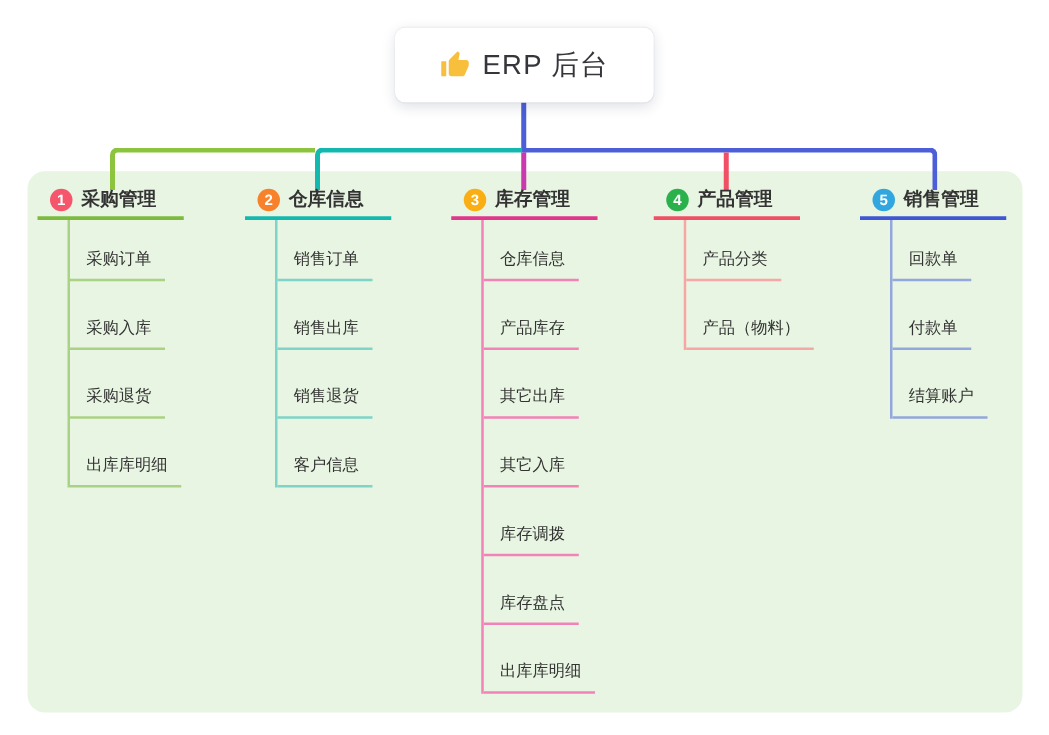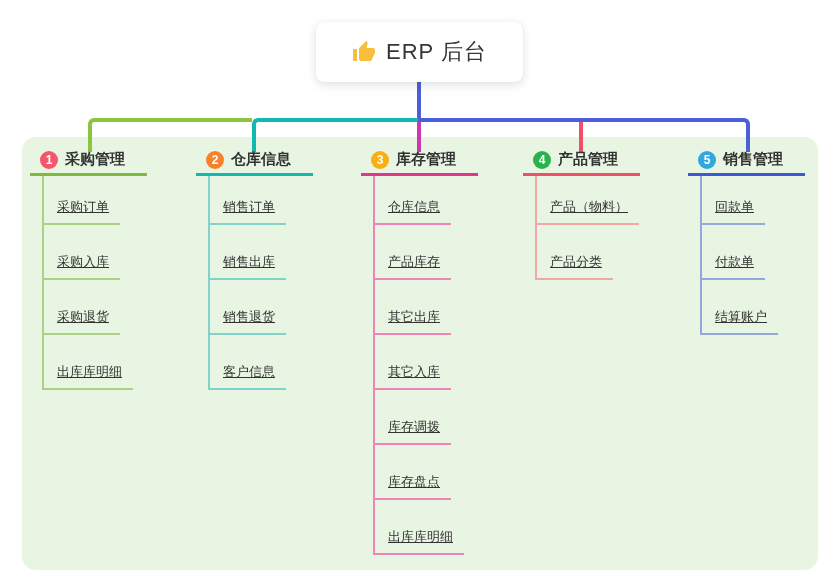--- a/index.html
+++ b/index.html
@@ -35,21 +35,21 @@
     display:flex;align-items:center;gap:7px;height:30px;width:117px;
     box-sizing:border-box;padding-left:10px;border-bottom:3px solid #000;
     cursor:default;
   }
   .badge{
     width:18px;height:18px;border-radius:50%;flex:0 0 18px;
     display:flex;align-items:center;justify-content:center;
     color:#ffffff;font-size:12px;font-weight:700;line-height:1;
   }
   .btext{font-size:15px;font-weight:600;color:#333333;white-space:nowrap;}
-  .children{margin-left:12px;border-left:2px solid #000;text-decoration:underline;}
+  .children{margin-left:24px;border-left:2px solid #000;}
   .item{height:55px;display:flex;align-items:flex-end;}
   .item:first-child{height:49px;}
   .item .lbl{
     display:inline-block;border-bottom:2px solid #000;
     padding:0 11px 7px 13px;font-size:13px;color:#333333;white-space:nowrap;
   }
 </style>
 </head>
 <body>
 
@@ -141,24 +141,24 @@
           </div>
         </div>
       </div>
       <div class="branch" style="left: 523px;">
         <div class="btitle" style="border-bottom-color: rgb(240, 80, 102);">
           <span class="badge" style="background: rgb(43, 177, 76);">4</span>
           <span class="btext">产品管理</span>
         </div>
         <div class="children" style="border-left-color: rgb(246, 166, 164);">
           <div class="item">
-            <span class="lbl" style="border-bottom-color: rgb(246, 166, 164);">产品（物料）</span>
+            <span class="lbl" style="border-bottom-color: rgb(246, 166, 164);">产品分类</span>
           </div>
           <div class="item">
-            <span class="lbl" style="border-bottom-color: rgb(246, 166, 164);">产品分类</span>
+            <span class="lbl" style="border-bottom-color: rgb(246, 166, 164);">产品（物料）</span>
           </div>
         </div>
       </div>
       <div class="branch" style="left: 688px;">
         <div class="btitle" style="border-bottom-color: rgb(63, 87, 212);">
           <span class="badge" style="background: rgb(50, 166, 222);">5</span>
           <span class="btext">销售管理</span>
         </div>
         <div class="children" style="border-left-color: rgb(147, 167, 220);">
           <div class="item">

